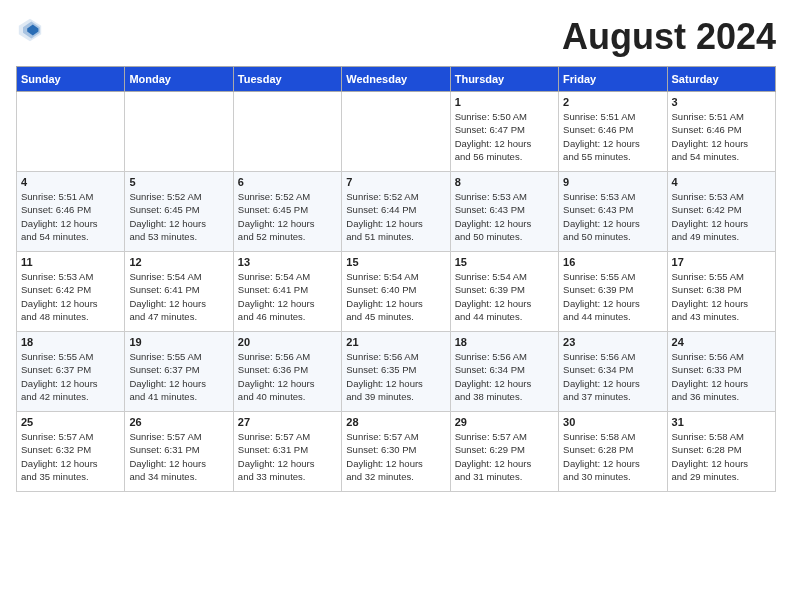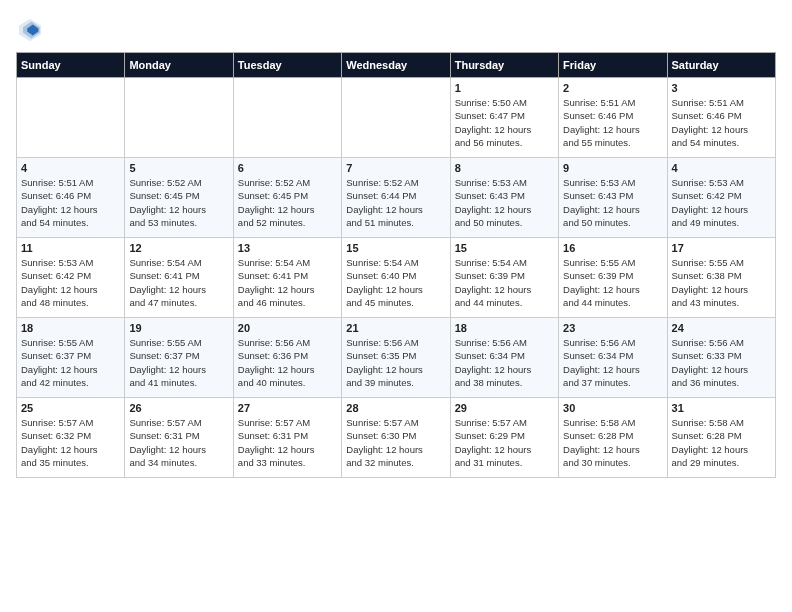--- a/index.html
+++ b/index.html
@@ -44,21 +44,21 @@
       font-size: 14px;
       color: #444;
       margin-top: 2px;
     }
     table {
       width: 100%;
       border-collapse: collapse;
       font-size: 10px;
     }
     thead tr th {
-      background-color: #0f172a;
+      background-color: #1d4ed8;
       color: #fff;
       padding: 6px 4px;
       text-align: left;
       font-size: 11px;
       font-weight: bold;
       border: 1px solid #aaa;
     }
     tbody tr td {
       vertical-align: top;
       padding: 4px;
@@ -92,20 +92,21 @@
 
 <div class="header-area">
   <div class="logo">
     <svg class="logo-icon" viewBox="0 0 40 40">
       <polygon points="20,4 36,14 36,26 20,36 4,26 4,14" fill="#2a6db5" opacity="0.15"></polygon>
       <polygon points="22,8 34,16 34,24 22,32 10,24 10,16" fill="#2a6db5" opacity="0.3"></polygon>
       <polygon points="24,12 32,18 32,22 24,28 16,22 16,18" fill="#2a6db5"></polygon>
     </svg>
   </div>
   <div class="title-area">
+    <div class="month-year">August 2024</div>
   </div>
 </div>
 
 <table>
   <thead>
     <tr>
     <th>Sunday</th>
         <th>Monday</th>
         <th>Tuesday</th>
         <th>Wednesday</th>

